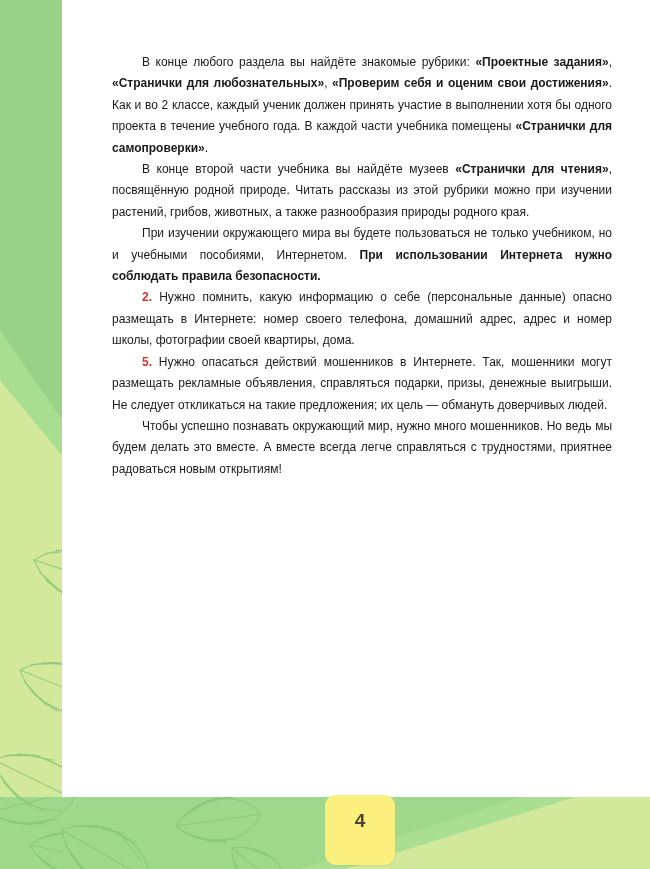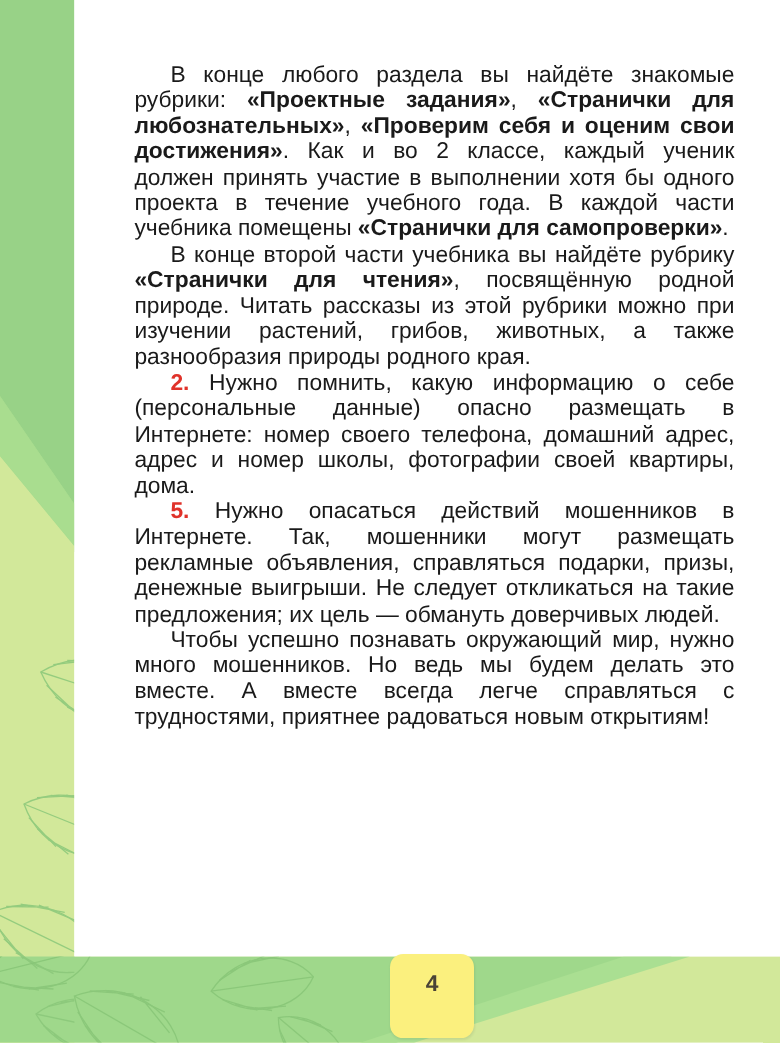--- a/index.html
+++ b/index.html
@@ -16,21 +16,21 @@
   #sheet{
     position:absolute;left:62px;top:0;width:588px;height:797px;
     background:#ffffff;z-index:1;
   }
 
   
   #content{
     position:absolute;left:112px;top:52px;width:500px;
     z-index:2;
     color:#1a1a1a;
-    font-size:19px;
+    font-size:12px;
     line-height:21.4px;
     text-align:justify;
     text-justify:inter-word;
     -webkit-hyphens:none;hyphens:none;
   }
   .para{margin:0 0 0 0;text-indent:30px;}
   .para + .para{margin-top:0px;}
   b,.b{font-weight:bold;}
   .num{color:#e0322a;font-weight:bold;}
 
@@ -117,21 +117,22 @@
       <path d="M7,-7 L31,-18 M16,-12 L42,-20 M7,7 L31,18 M16,12 L42,20"></path>
     </g>
   </g>
 </svg>
 
 <div id="sheet"></div>
 
 <div id="content">
   <div id="paragraphs">
       <p class="para"><span>В конце любого раздела вы найдёте знакомые рубрики: </span><b>«Проектные задания»</b><span>, </span><b>«Странички для любознательных»</b><span>, </span><b>«Проверим себя и оценим свои достижения»</b><span>. Как и во 2 классе, каждый ученик должен принять участие в выполнении хотя бы одного проекта в течение учебного года. В каждой части учебника помещены </span><b>«Странички для самопроверки»</b><span>.</span></p>
-      <p class="para"><span>В конце второй части учебника вы найдёте рубрику </span><b>«Странички для чтения»</b><span>, посвящённую родной природе. Читать рассказы из этой рубрики можно при изучении растений, грибов, животных, а также разнообразия природы родного края.</span></p>
+      <p class="para"><span>В конце второй части учебника вы найдёте музеев </span><b>«Странички для чтения»</b><span>, посвящённую родной природе. Читать рассказы из этой рубрики можно при изучении растений, грибов, животных, а также разнообразия природы родного края.</span></p>
+      <p class="para"><span>При изучении окружающего мира вы будете пользоваться не только учебником, но и учебными пособиями, Интернетом. </span><b>При использовании Интернета нужно соблюдать правила безопасности.</b></p>
     </div>
   <div id="rules">
       <p class="para"><span class="num">2.</span> <span>Нужно помнить, какую информацию о себе (персональные данные) опасно размещать в Интернете: номер своего телефона, домашний адрес, адрес и номер школы, фотографии своей квартиры, дома.</span></p>
       <p class="para"><span class="num">5.</span> <span>Нужно опасаться действий мошенников в Интернете. Так, мошенники могут размещать рекламные объявления, справляться подарки, призы, денежные выигрыши. Не следует откликаться на такие предложения; их цель — обмануть доверчивых людей.</span></p>
     </div>
   <div id="closing">
       <p class="para"><span>Чтобы успешно познавать окружающий мир, нужно много мошенников. Но ведь мы будем делать это вместе. А вместе всегда легче справляться с трудностями, приятнее радоваться новым открытиям!</span></p>
     </div>
 </div>
 

